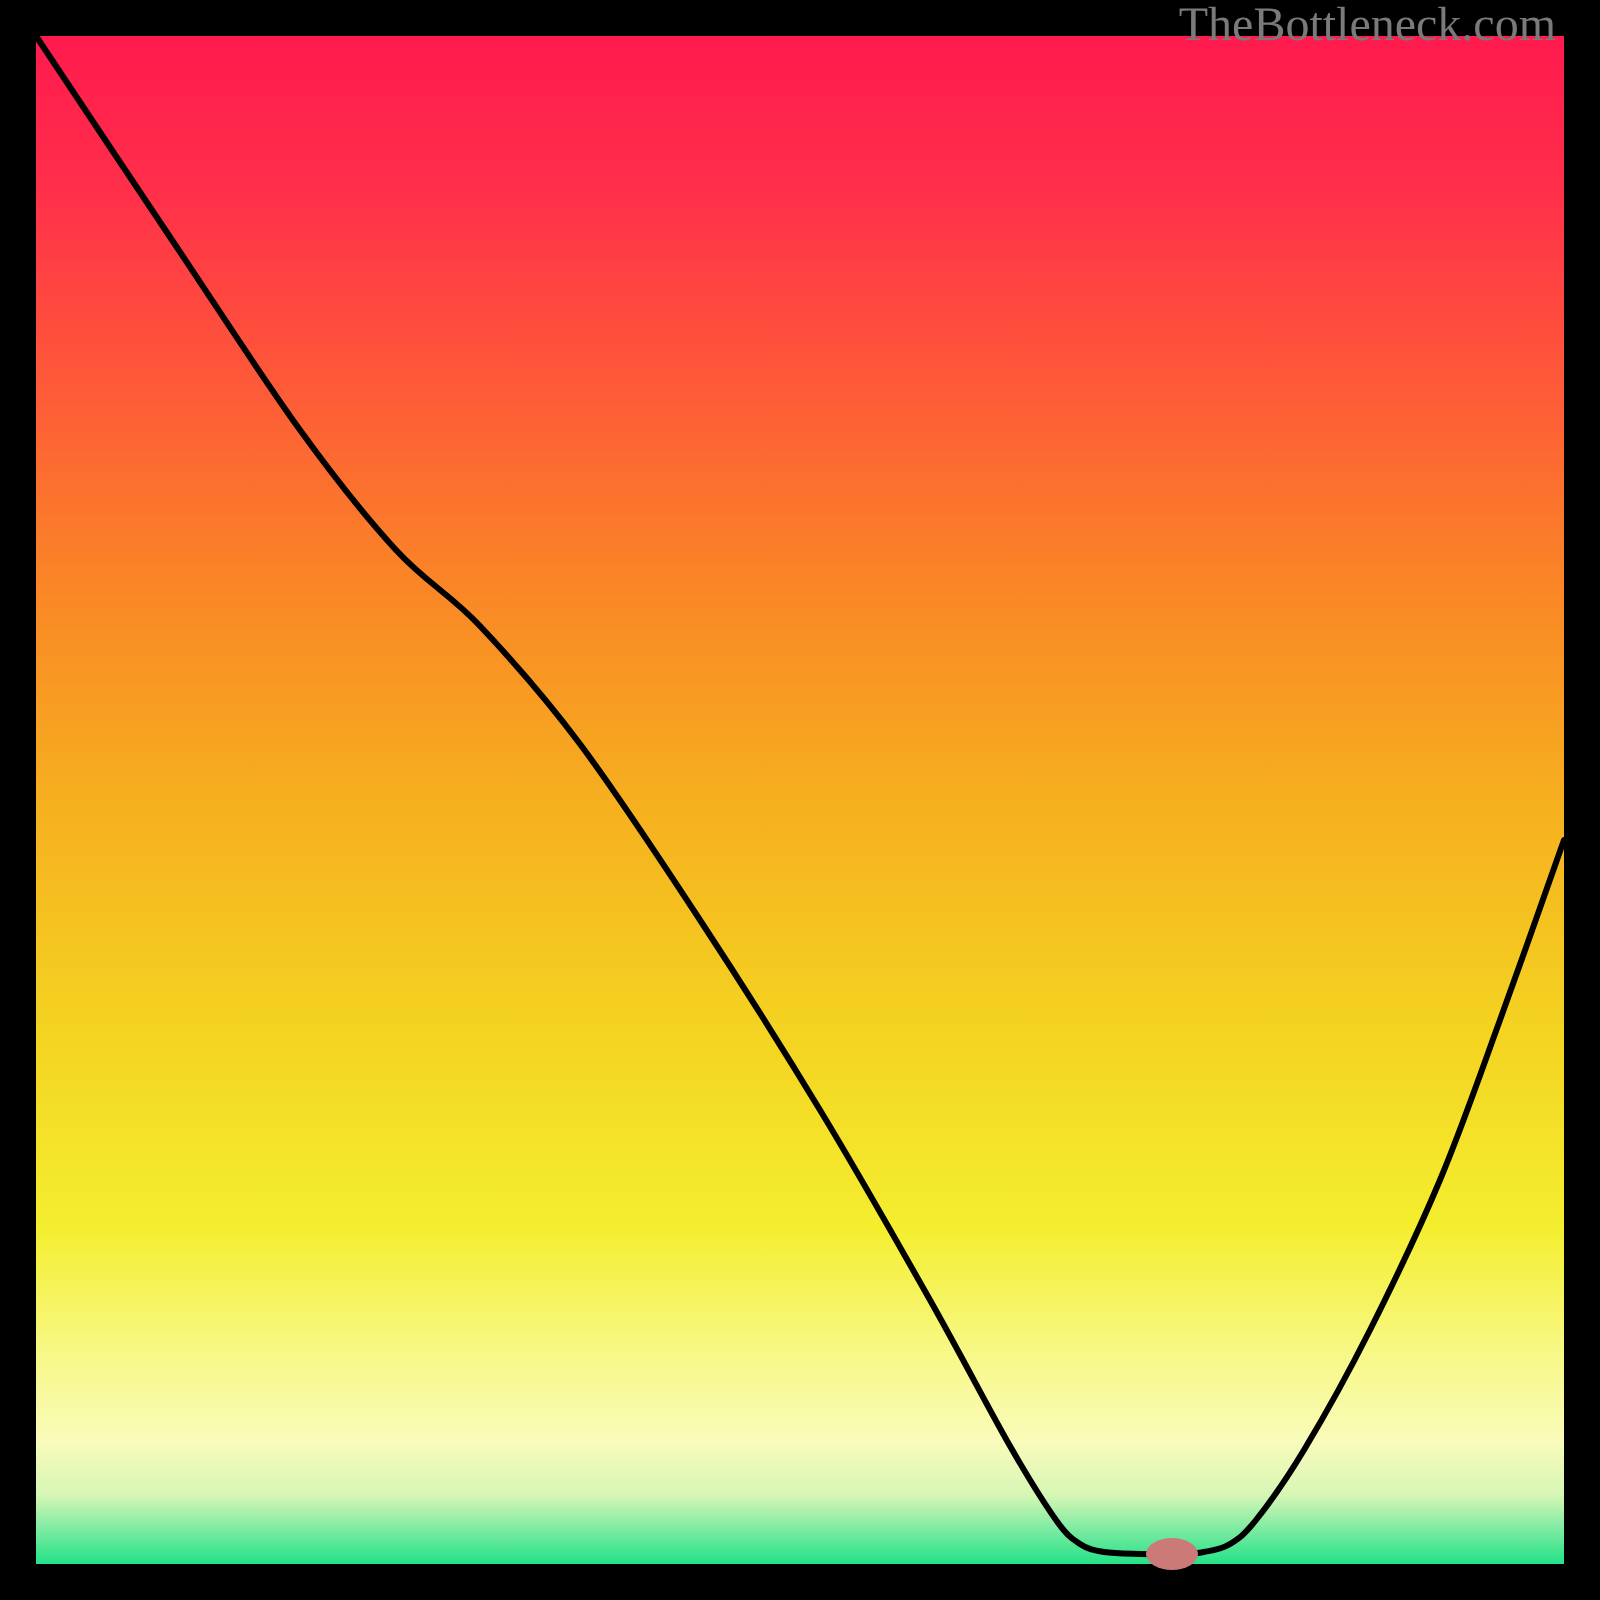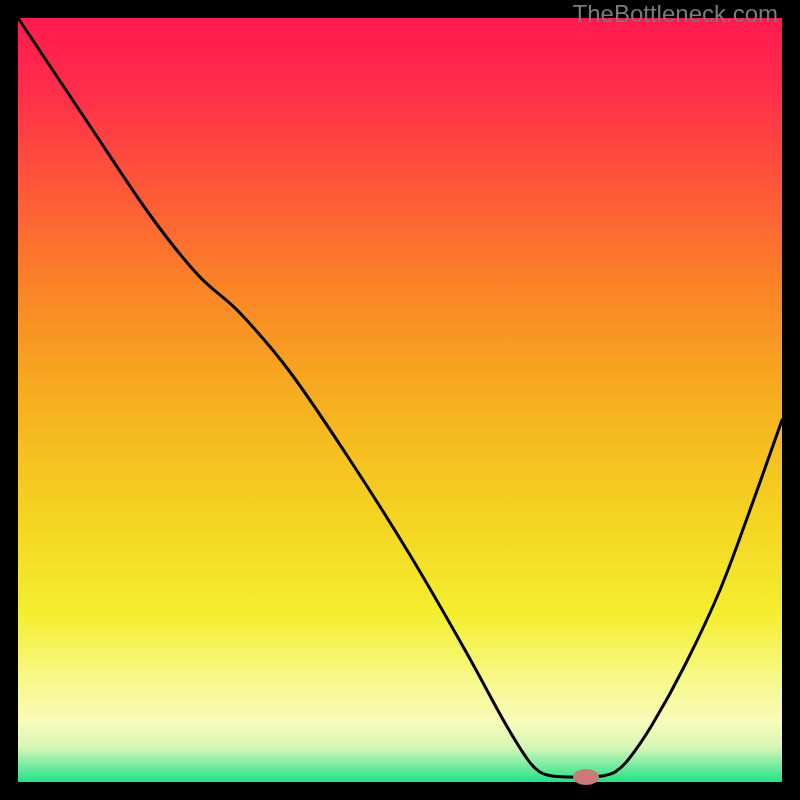--- a/index.html
+++ b/index.html
@@ -8,21 +8,21 @@
     width: 800px;
     height: 800px;
     background: #000000;
     overflow: hidden;
   }
   .watermark {
     position: absolute;
     top: 0px;
     right: 22px;
     color: #7a7a7a;
-    font-family: Liberation Sans, sans-serif;
+    font-family: Liberation Serif, serif;
     font-size: 24px;
     font-weight: 500;
     letter-spacing: 0px;
     z-index: 5;
   }
   svg {
     position: absolute;
     left: 0;
     top: 0;
   }

